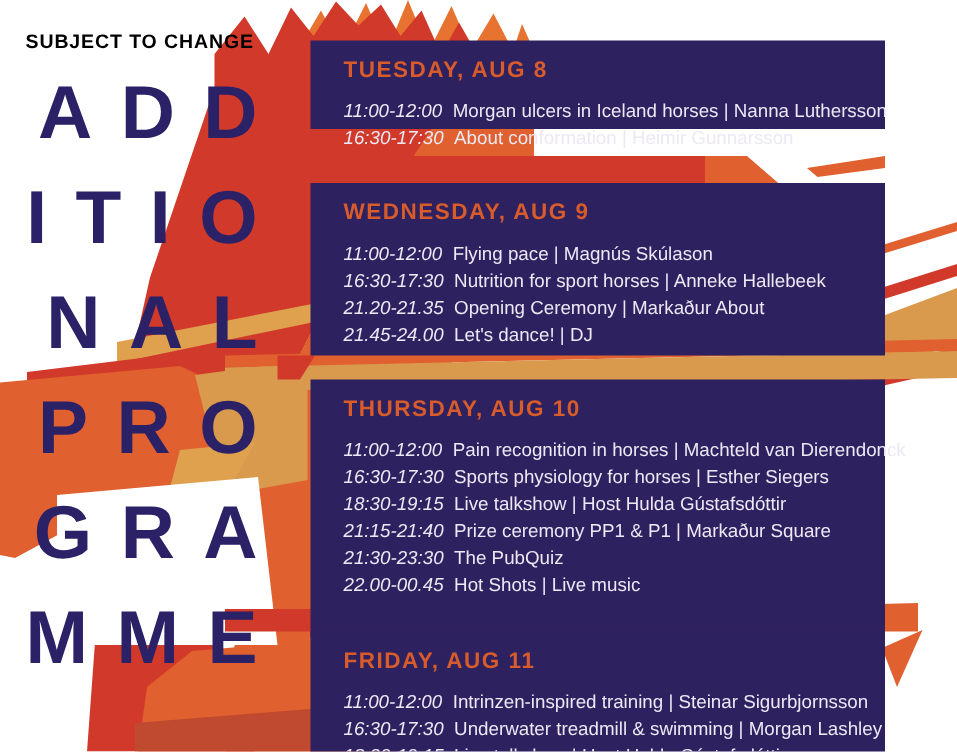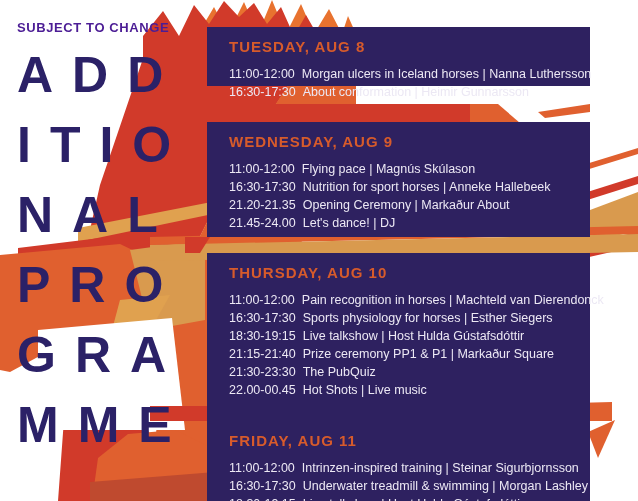--- a/index.html
+++ b/index.html
@@ -4,45 +4,45 @@
 <style>
   html,body{margin:0;padding:0;}
   body{
     width:638px;height:501px;position:relative;overflow:hidden;
     background:#ffffff;
     font-family:"Liberation Sans", sans-serif;
   }
   .art{position:absolute;inset:0;z-index:0;}
   .disclaimer{
     position:absolute;left:17px;top:20px;z-index:2;
-    font-size:13px;font-weight:700;letter-spacing:.6px;color:#4c1d95;
+    font-size:13px;font-weight:700;letter-spacing:.6px;color:#000000;
     white-space:nowrap;
   }
   .big-title{
     position:absolute;left:17px;top:40px;z-index:2;
     font-size:50px;font-weight:700;letter-spacing:19px;line-height:70px;
-    color:#2b2167;white-space:nowrap;
+    color:#2b2167;white-space:nowrap;text-align:right;
   }
   .card{
     position:absolute;left:207px;width:383px;z-index:3;
     background:#2e2160;box-sizing:border-box;
     padding:11px 10px 0 22px;
   }
   .card-1{top:27px;height:59px;}
   .card-2{top:122px;height:115px;}
   .card-3{top:253px;height:172px;}
   .card-4{top:421px;height:110px;}
   .day-heading{
     font-size:15px;font-weight:700;letter-spacing:1px;color:#d75b2b;
     margin:0 0 10px 0;white-space:nowrap;
   }
   .event-row{
     font-size:12.5px;line-height:18px;color:#ece8f4;white-space:nowrap;
   }
-  .event-time{display:inline-block;margin-right:7px;}
+  .event-time{display:inline-block;margin-right:7px;font-style:italic;}
 </style>
 </head>
 <body>
 
 <svg class="art" viewBox="0 0 638 501" aria-hidden="true">
 
   <g>
     <polygon points="560,172 638,148 638,154 560,178" fill="#e0602f"></polygon>
     <polygon points="562,200 638,176 638,184 562,208" fill="#d13a2a"></polygon>
     <polygon points="558,222 638,192 638,230 558,252" fill="#d99a4e"></polygon>

